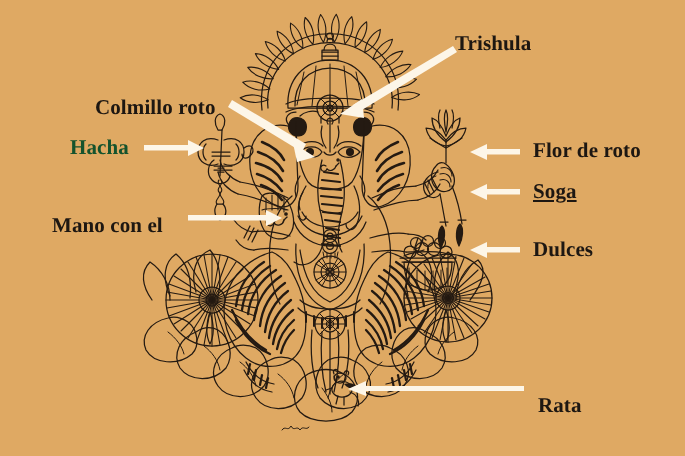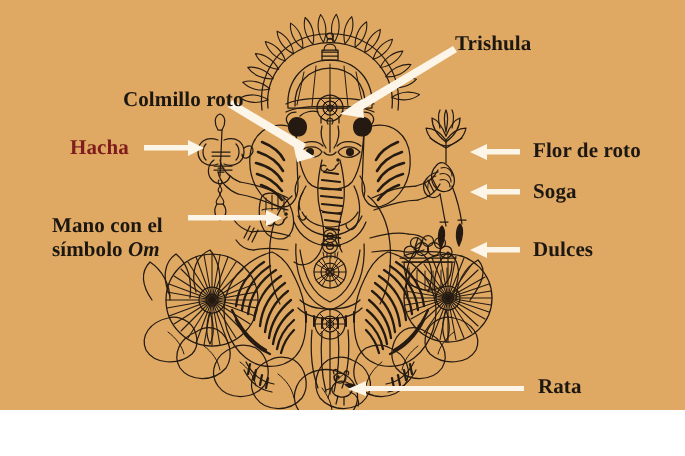--- a/index.html
+++ b/index.html
@@ -4,21 +4,21 @@
 <title>Ganesha diagram</title>
 <style>
   html,body{margin:0;padding:0;}
   body{
     background:#ffffff;
     font-family:"Liberation Serif", serif;
   }
   #stage{
     position:relative;
     width:685px;
-    height:410px;
+    height:456px;
     overflow:hidden;
     background:#dfa963;
   }
   #artwork{
     position:absolute;
     left:0; top:0;
     width:685px; height:456px;
   }
   .label{
     position:absolute;
@@ -656,42 +656,41 @@
         <rect x="362" y="386" width="162" height="5"></rect>
         <path d="M348,389 L366,381 L366,396 Z"></path>
       </g>
     </g>
   </svg>
 
   <div class="label" style="left: 455px; top: 32px; color: rgb(29, 23, 18);">
     <span>Trishula</span>
   </div>
 
-  <div class="label" style="left: 95px; top: 88px; color: rgb(29, 23, 18); margin-left: 28px;">
+  <div class="label" style="left: 95px; top: 96px; color: rgb(29, 23, 18);">
     <span>Colmillo roto</span>
   </div>
 
-  <div class="label" style="left: 70px; top: 136px; color: #7f1d1d;">
+  <div class="label" style="left: 70px; top: 136px; color: #14532d;">
     <span>Hacha</span>
   </div>
 
   <div class="label two-line" style="left: 52px; top: 198px; color: rgb(29, 23, 18); margin-top: 16px;">
     <div>Mano con el</div>
-    <div><span>símbolo </span><span class="it">Om</span></div>
   </div>
 
   <div class="label" style="left: 533px; top: 139px; color: rgb(29, 23, 18);">
     <span>Flor de roto</span>
   </div>
 
-  <div class="label" style="left: 533px; top: 180px; color: rgb(29, 23, 18);">
+  <div class="label" style="left: 533px; top: 180px; color: rgb(29, 23, 18); text-decoration: underline;">
     <span>Soga</span>
   </div>
 
   <div class="label" style="left: 533px; top: 238px; color: rgb(29, 23, 18); text-align: right;">
     <span>Dulces</span>
   </div>
 
-  <div class="label" style="left: 538px; top: 375px; color: rgb(29, 23, 18);">
+  <div class="label" style="left: 538px; top: 394px; color: rgb(29, 23, 18);">
     <span>Rata</span>
   </div>
 
 </div>
 
 </body></html>

